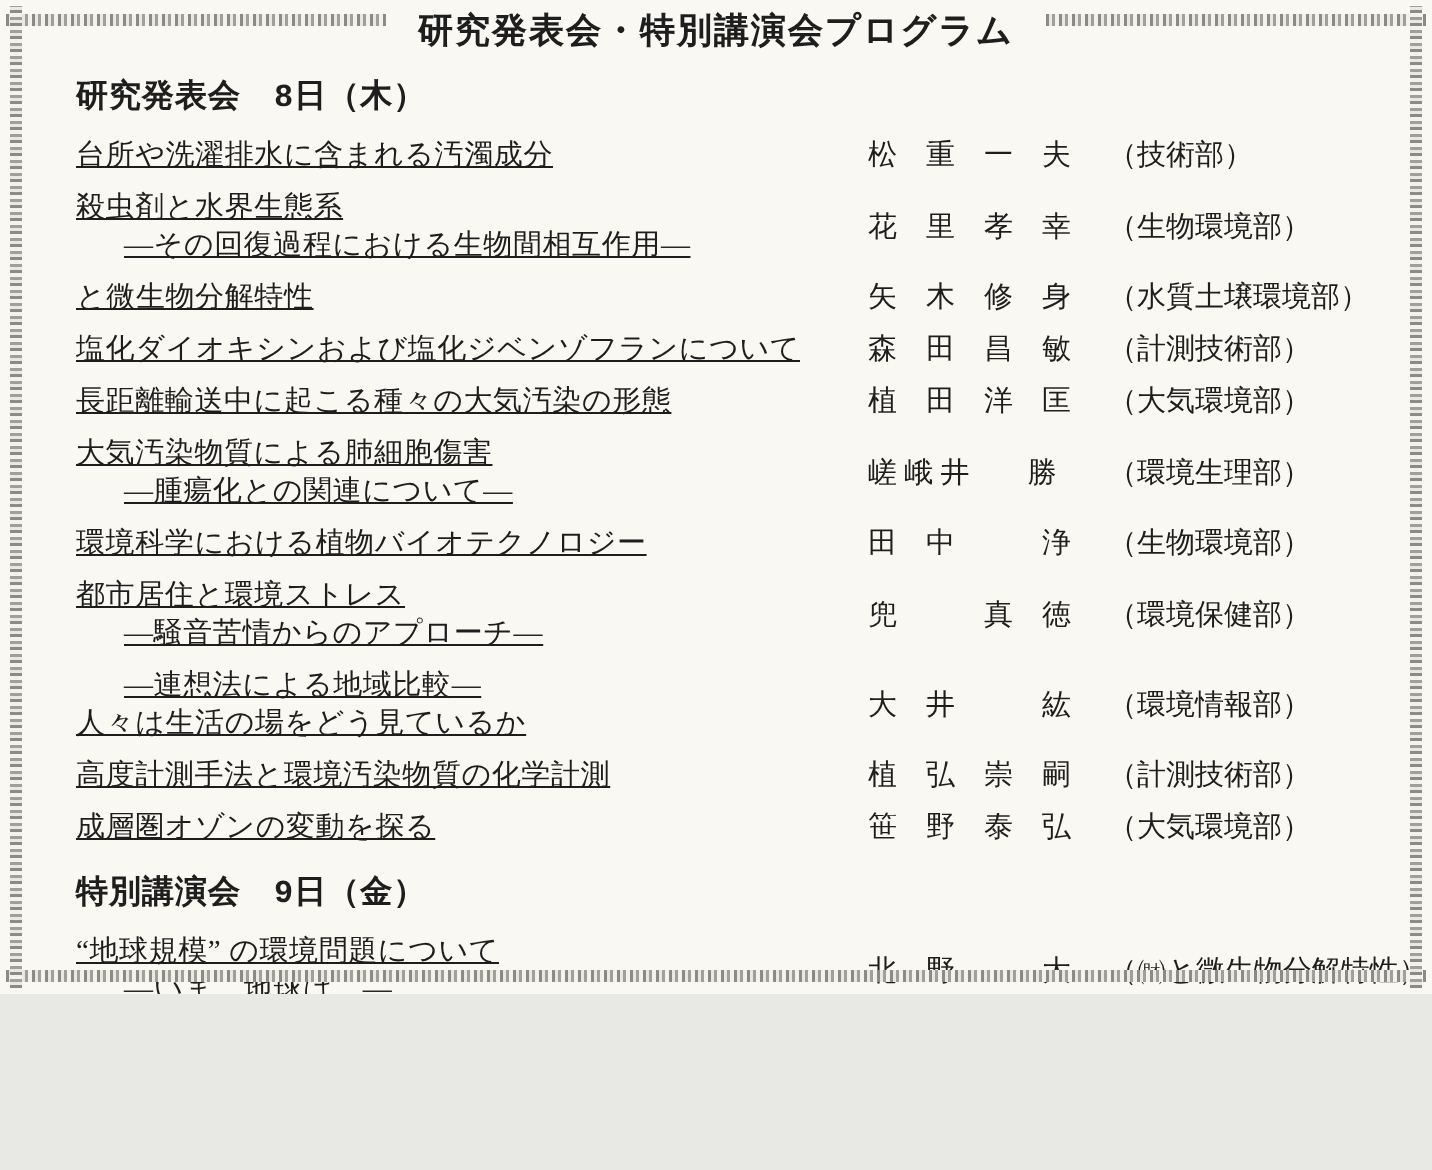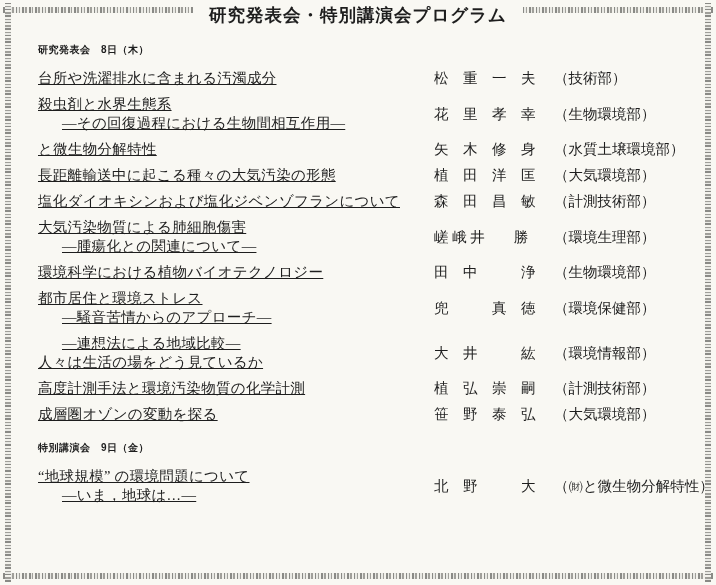--- a/index.html
+++ b/index.html
@@ -1,20 +1,20 @@
 <!DOCTYPE html>
 <html><head>
 <meta charset="utf-8">
 <style>
   * { margin: 0; padding: 0; box-sizing: border-box; }
   html, body { background: #e8e8e4; }
   .page {
     position: relative;
     width: 716px;
-    height: 585px;
+    height: 497px;
     background: #f9f8f3;
     color: #1e1e1e;
     overflow: hidden;
     font-family: "Liberation Serif", "DejaVu Serif", serif;
   }
   
   .b-strip { position: absolute; z-index: 1; }
   .b-top, .b-bottom {
     left: 3px; right: 3px; height: 6px;
     background-image: repeating-linear-gradient(90deg,
@@ -44,23 +44,23 @@
     white-space: nowrap;
     line-height: 26px;
   }
 
   .content {
     position: absolute;
     top: 34px; left: 38px; right: 14px;
     z-index: 0;
   }
   .section-heading {
-    font-family: Liberation Sans, sans-serif;
+    font-family: Liberation Mono, monospace;
     font-weight: bold;
-    font-size: 10px;
+    font-size: 16px;
     line-height: 19px;
     margin: 6px 0 10px 0;
     letter-spacing: 0.5px;
   }
   .section-heading.second { margin-top: 14px; }
 
   .row { display: flex; align-items: center; margin-bottom: 7px; text-decoration: underline; }
   .topic-block { flex: 1 1 auto; min-width: 0; }
   .topic-line { font-size: 14.5px; line-height: 19px; letter-spacing: 0.3px; }
   .sub-indent { padding-left: 24px; }
@@ -109,33 +109,33 @@
       <div class="topic-block">
         <div class="topic-line cont">と微生物分解特性</div>
       </div>
       <div class="presenter">
         <span class="name">矢　木　修　身</span><span class="aff">（水質土壌環境部）</span>
       </div>
     </div>
 
     <div class="row">
       <div class="topic-block">
+        <div class="topic-line">塩化ダイオキシンおよび塩化ジベンゾフランについて</div>
+      </div>
+      <div class="presenter">
+        <span class="name">森　田　昌　敏</span><span class="aff">（計測技術部）</span>
+      </div>
+    </div>
+
+    <div class="row">
+      <div class="topic-block">
         <div class="topic-line">長距離輸送中に起こる種々の大気汚染の形態</div>
       </div>
       <div class="presenter">
         <span class="name">植　田　洋　匡</span><span class="aff">（大気環境部）</span>
-      </div>
-    </div>
-
-    <div class="row">
-      <div class="topic-block">
-        <div class="topic-line">塩化ダイオキシンおよび塩化ジベンゾフランについて</div>
-      </div>
-      <div class="presenter">
-        <span class="name">森　田　昌　敏</span><span class="aff">（計測技術部）</span>
       </div>
     </div>
 
     <div class="row">
       <div class="topic-block">
         <div class="topic-line">大気汚染物質による肺細胞傷害</div>
         <div class="topic-line sub-indent">―腫瘍化との関連について―</div>
       </div>
       <div class="presenter">
         <span class="name">嵯 峨 井　　勝</span><span class="aff">（環境生理部）</span>

